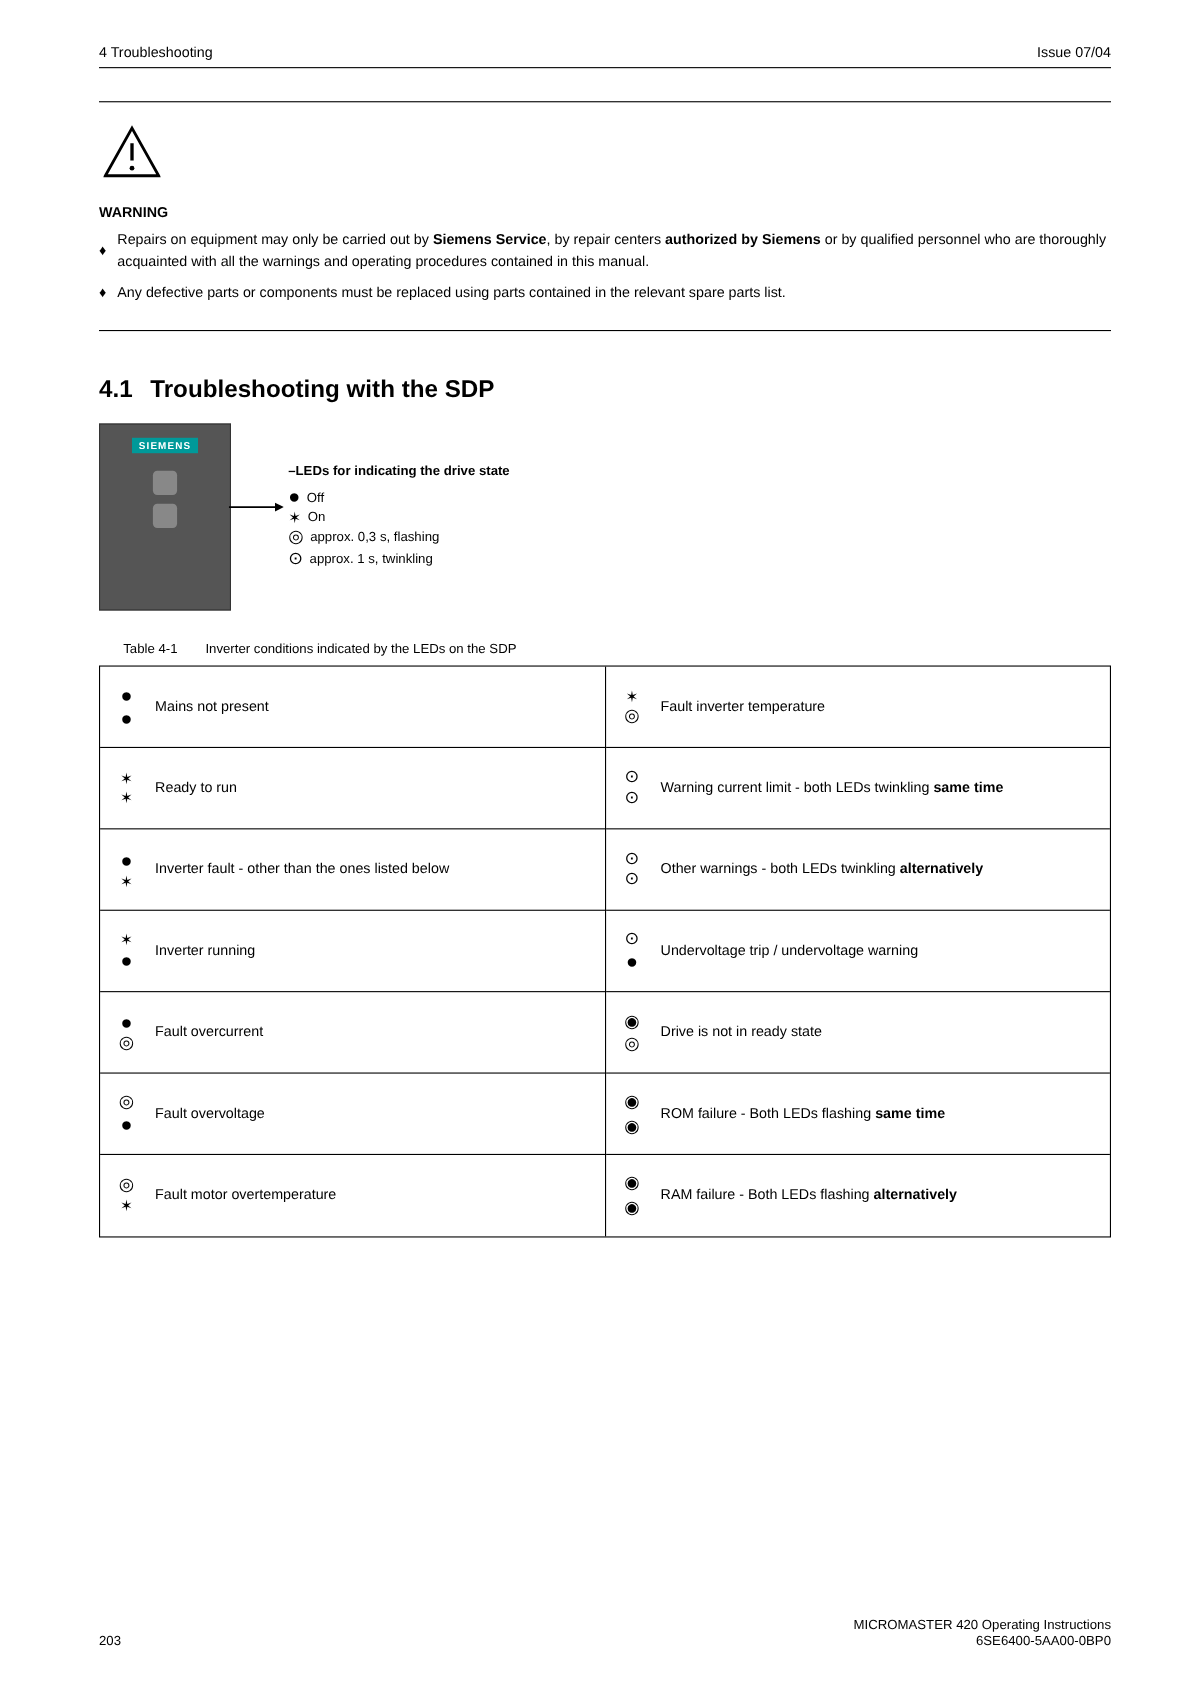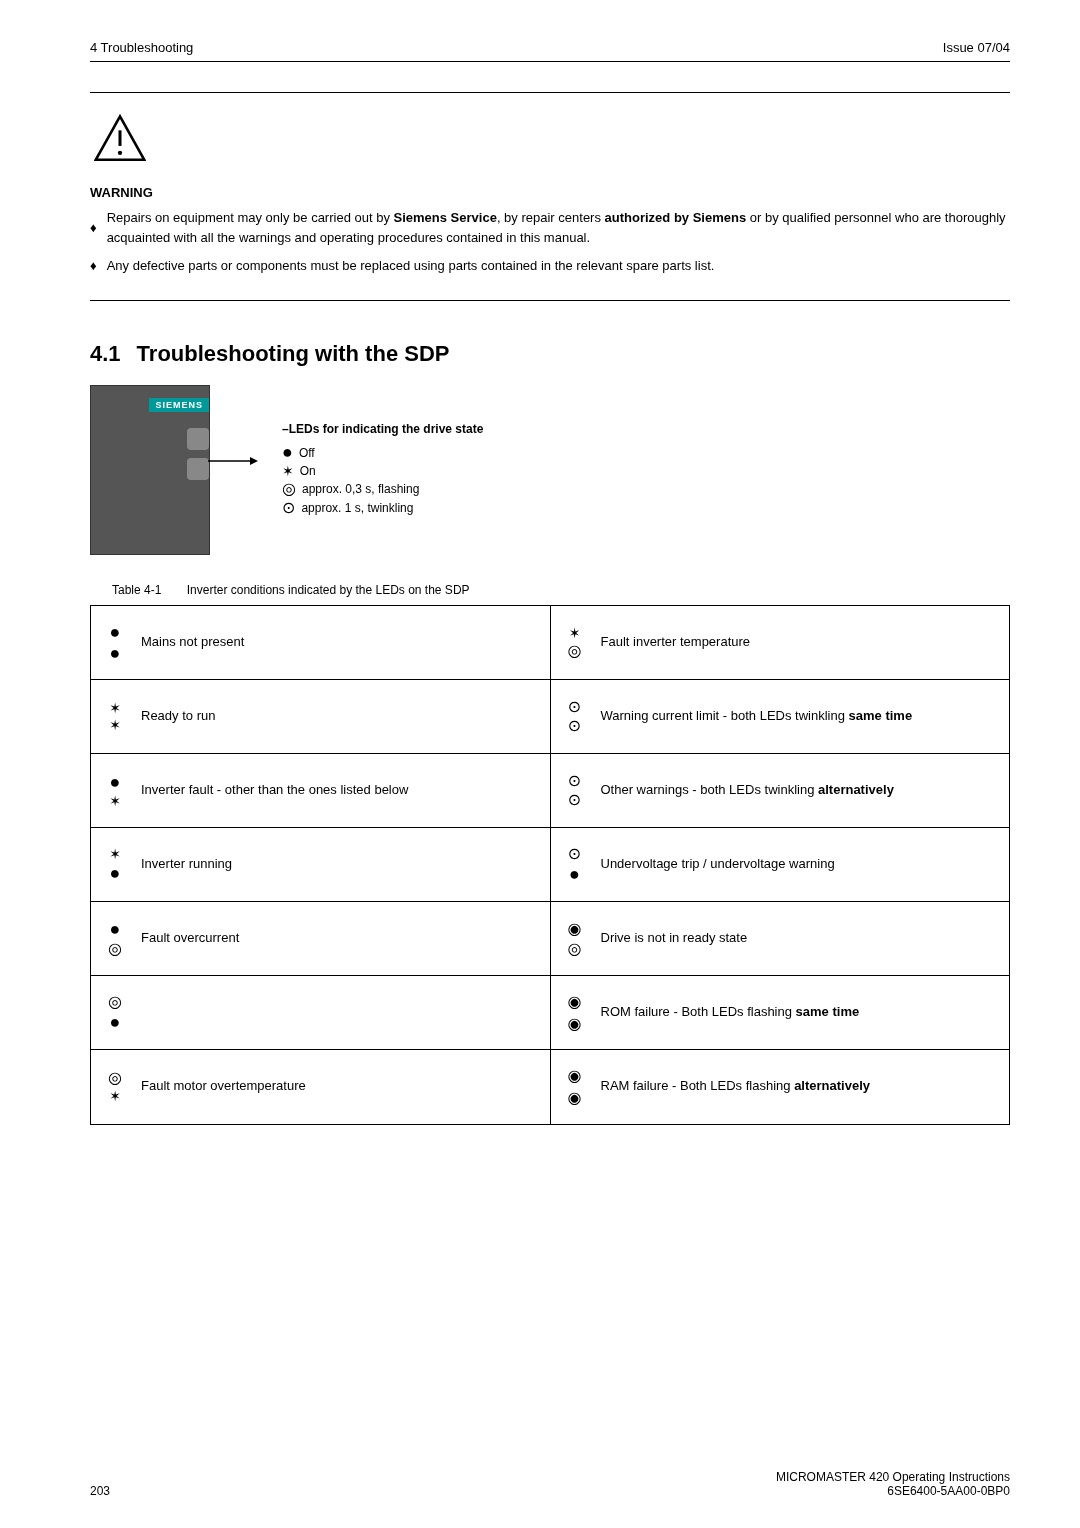--- a/index.html
+++ b/index.html
@@ -99,21 +99,21 @@
       align-items: center;
       gap: 16px;
     }
     .sdp-device {
       width: 120px;
       height: 170px;
       background: #555;
       border: 1px solid #333;
       display: flex;
       flex-direction: column;
-      align-items: flex-end;
+      align-items: center;
       padding-top: 12px;
       position: relative;
     }
     .siemens-label {
       background: #009999;
       color: #fff;
       font-size: 9px;
       font-weight: bold;
       padding: 2px 6px;
       letter-spacing: 1px;
@@ -243,21 +243,21 @@
             <div class="led-circle"></div>
           </div>
         </div>
 
         <svg style="position:absolute; top:68px; left:118px;" width="50" height="16" xmlns="http://www.w3.org/2000/svg">
           <line x1="0" y1="8" x2="42" y2="8" stroke="#000" stroke-width="1.5"></line>
           <polygon points="42,4 50,8 42,12" fill="#000"></polygon>
         </svg>
       </div>
 
-      <div style="margin-left:56px;">
+      <div style="margin-left:36px;">
         <div style="font-size:12px; font-weight:bold; margin-bottom:6px;">–LEDs for indicating the drive state</div>
         <div class="sdp-legend-row">
           <span style="font-size:18px;">●</span>
           <span style="font-size:12px;">Off</span>
         </div>
         <div class="sdp-legend-row">
           <span style="font-size:14px;">✶</span>
           <span style="font-size:12px;">On</span>
         </div>
         <div class="sdp-legend-row">
@@ -319,20 +319,21 @@
           <span class="sym-flash">◎</span>
         </div>
         <div class="cond-text">Fault overcurrent</div>
       </div>
 
       <div class="cond-row">
         <div class="cond-icons">
           <span class="sym-flash">◎</span>
           <span class="sym-off">●</span>
         </div>
+        <div class="cond-text">Fault overvoltage</div>
       </div>
 
       <div class="cond-row">
         <div class="cond-icons">
           <span class="sym-flash">◎</span>
           <span class="sym-on">✶</span>
         </div>
         <div class="cond-text">Fault motor overtemperature</div>
       </div>
 

